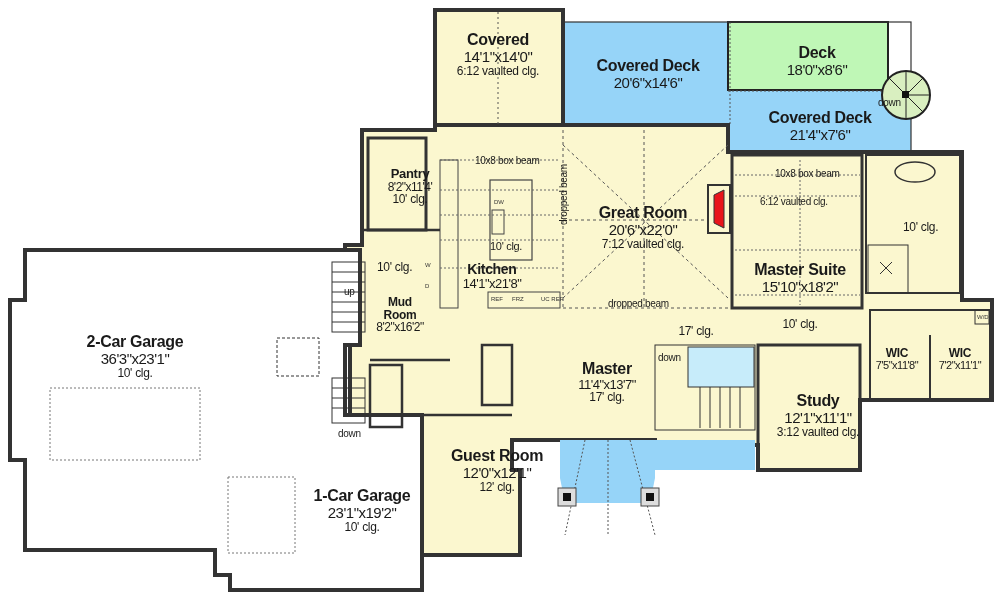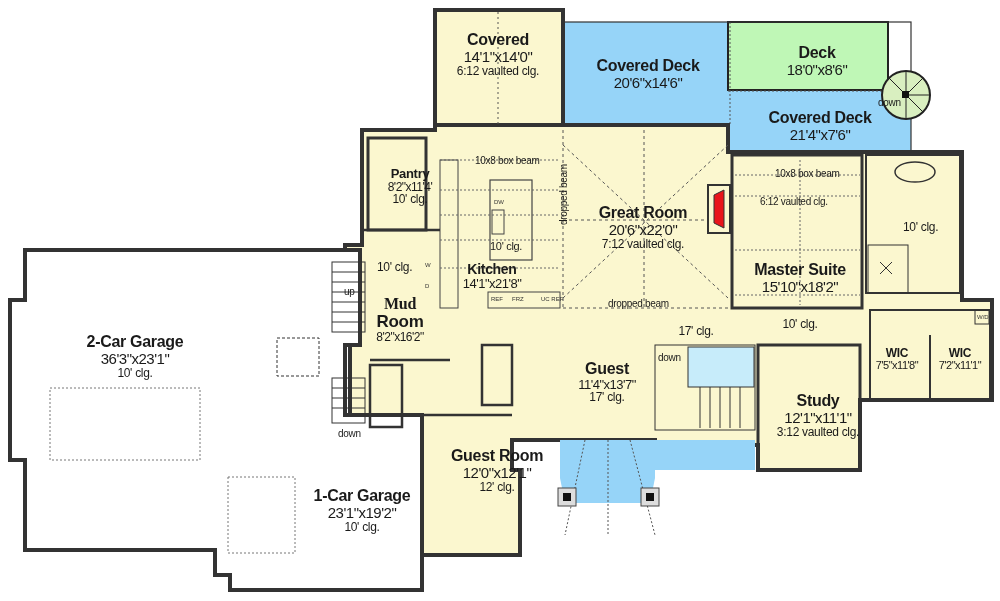--- a/index.html
+++ b/index.html
@@ -193,22 +193,22 @@
 <div class="lbl" style="left:800px;top:218px;margin-top:44px;">
   <div class="n">Master Suite</div>
   <div class="d">15'10"x18'2"</div>
 </div>
 
 <div class="small" style="left:903px;top:220px;font-size:12px;">10' clg.</div>
 
 <div class="small" style="left:377px;top:260px;font-size:12px;">10' clg.</div>
 
 <div class="lbl" style="left:400px;top:296px;">
-  <div class="n" style="font-size:16px;font-family:Liberation Serif, serif;">Mud</div>
-  <div class="n" style="font-size:17px;">Room</div>
+  <div class="n" style="font-size:12px;">Mud</div>
+  <div class="n" style="font-size:12px;">Room</div>
   <div class="d" style="font-size:12px;">8'2"x16'2"</div>
 </div>
 
 <div class="small" style="left:344px;top:286px;">up</div>
 <div class="small" style="left:338px;top:428px;">down</div>
 
 <div class="lbl" style="left:135px;top:334px;">
   <div class="n">2-Car Garage</div>
   <div class="d">36'3"x23'1"</div>
   <div class="c">10' clg.</div>
@@ -216,21 +216,21 @@
 
 <div class="lbl" style="left:696px;top:325px;">
   <div class="c">17' clg.</div>
 </div>
 <div class="lbl" style="left:800px;top:318px;">
   <div class="c">10' clg.</div>
 </div>
 <div class="small" style="left:658px;top:352px;">down</div>
 
 <div class="lbl" style="left:607px;top:361px;">
-  <div class="n">Guest</div>
+  <div class="n">Master</div>
   <div class="d" style="font-size:13px;">11'4"x13'7"</div>
   <div class="c">17' clg.</div>
 </div>
 
 <div class="lbl" style="left:818px;top:393px;">
   <div class="n">Study</div>
   <div class="d">12'1"x11'1"</div>
   <div class="c" style="">3:12 vaulted clg.</div>
 </div>
 

